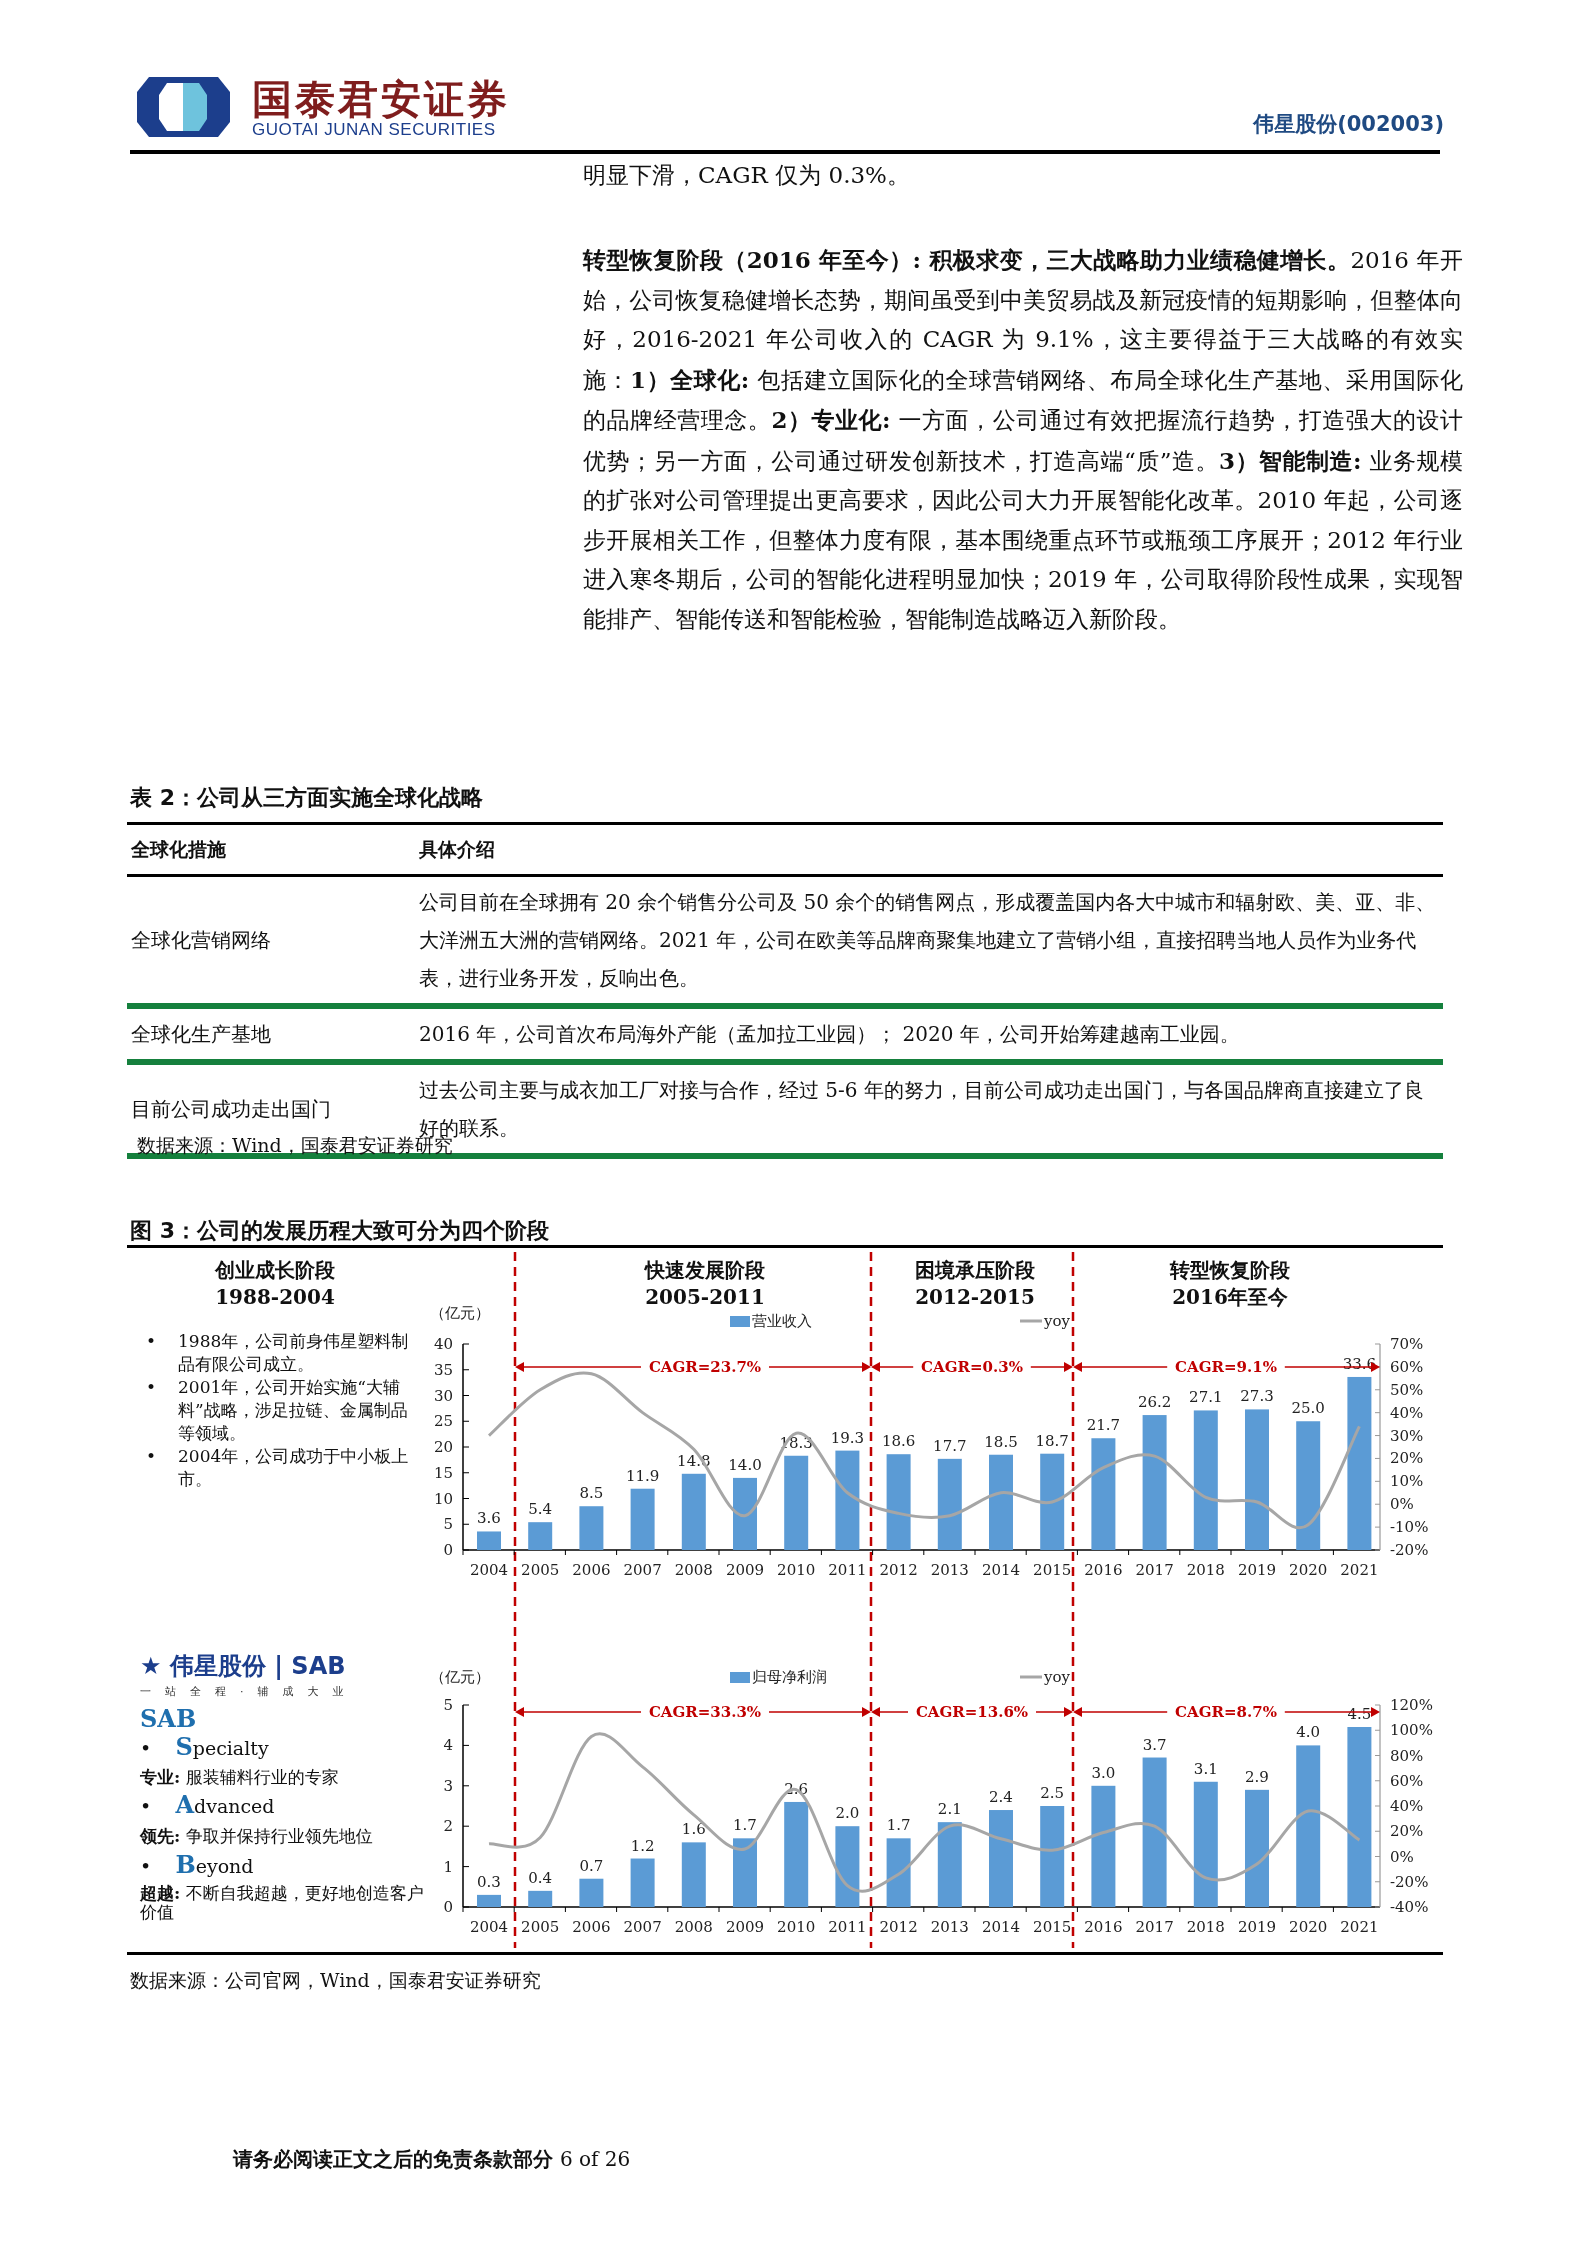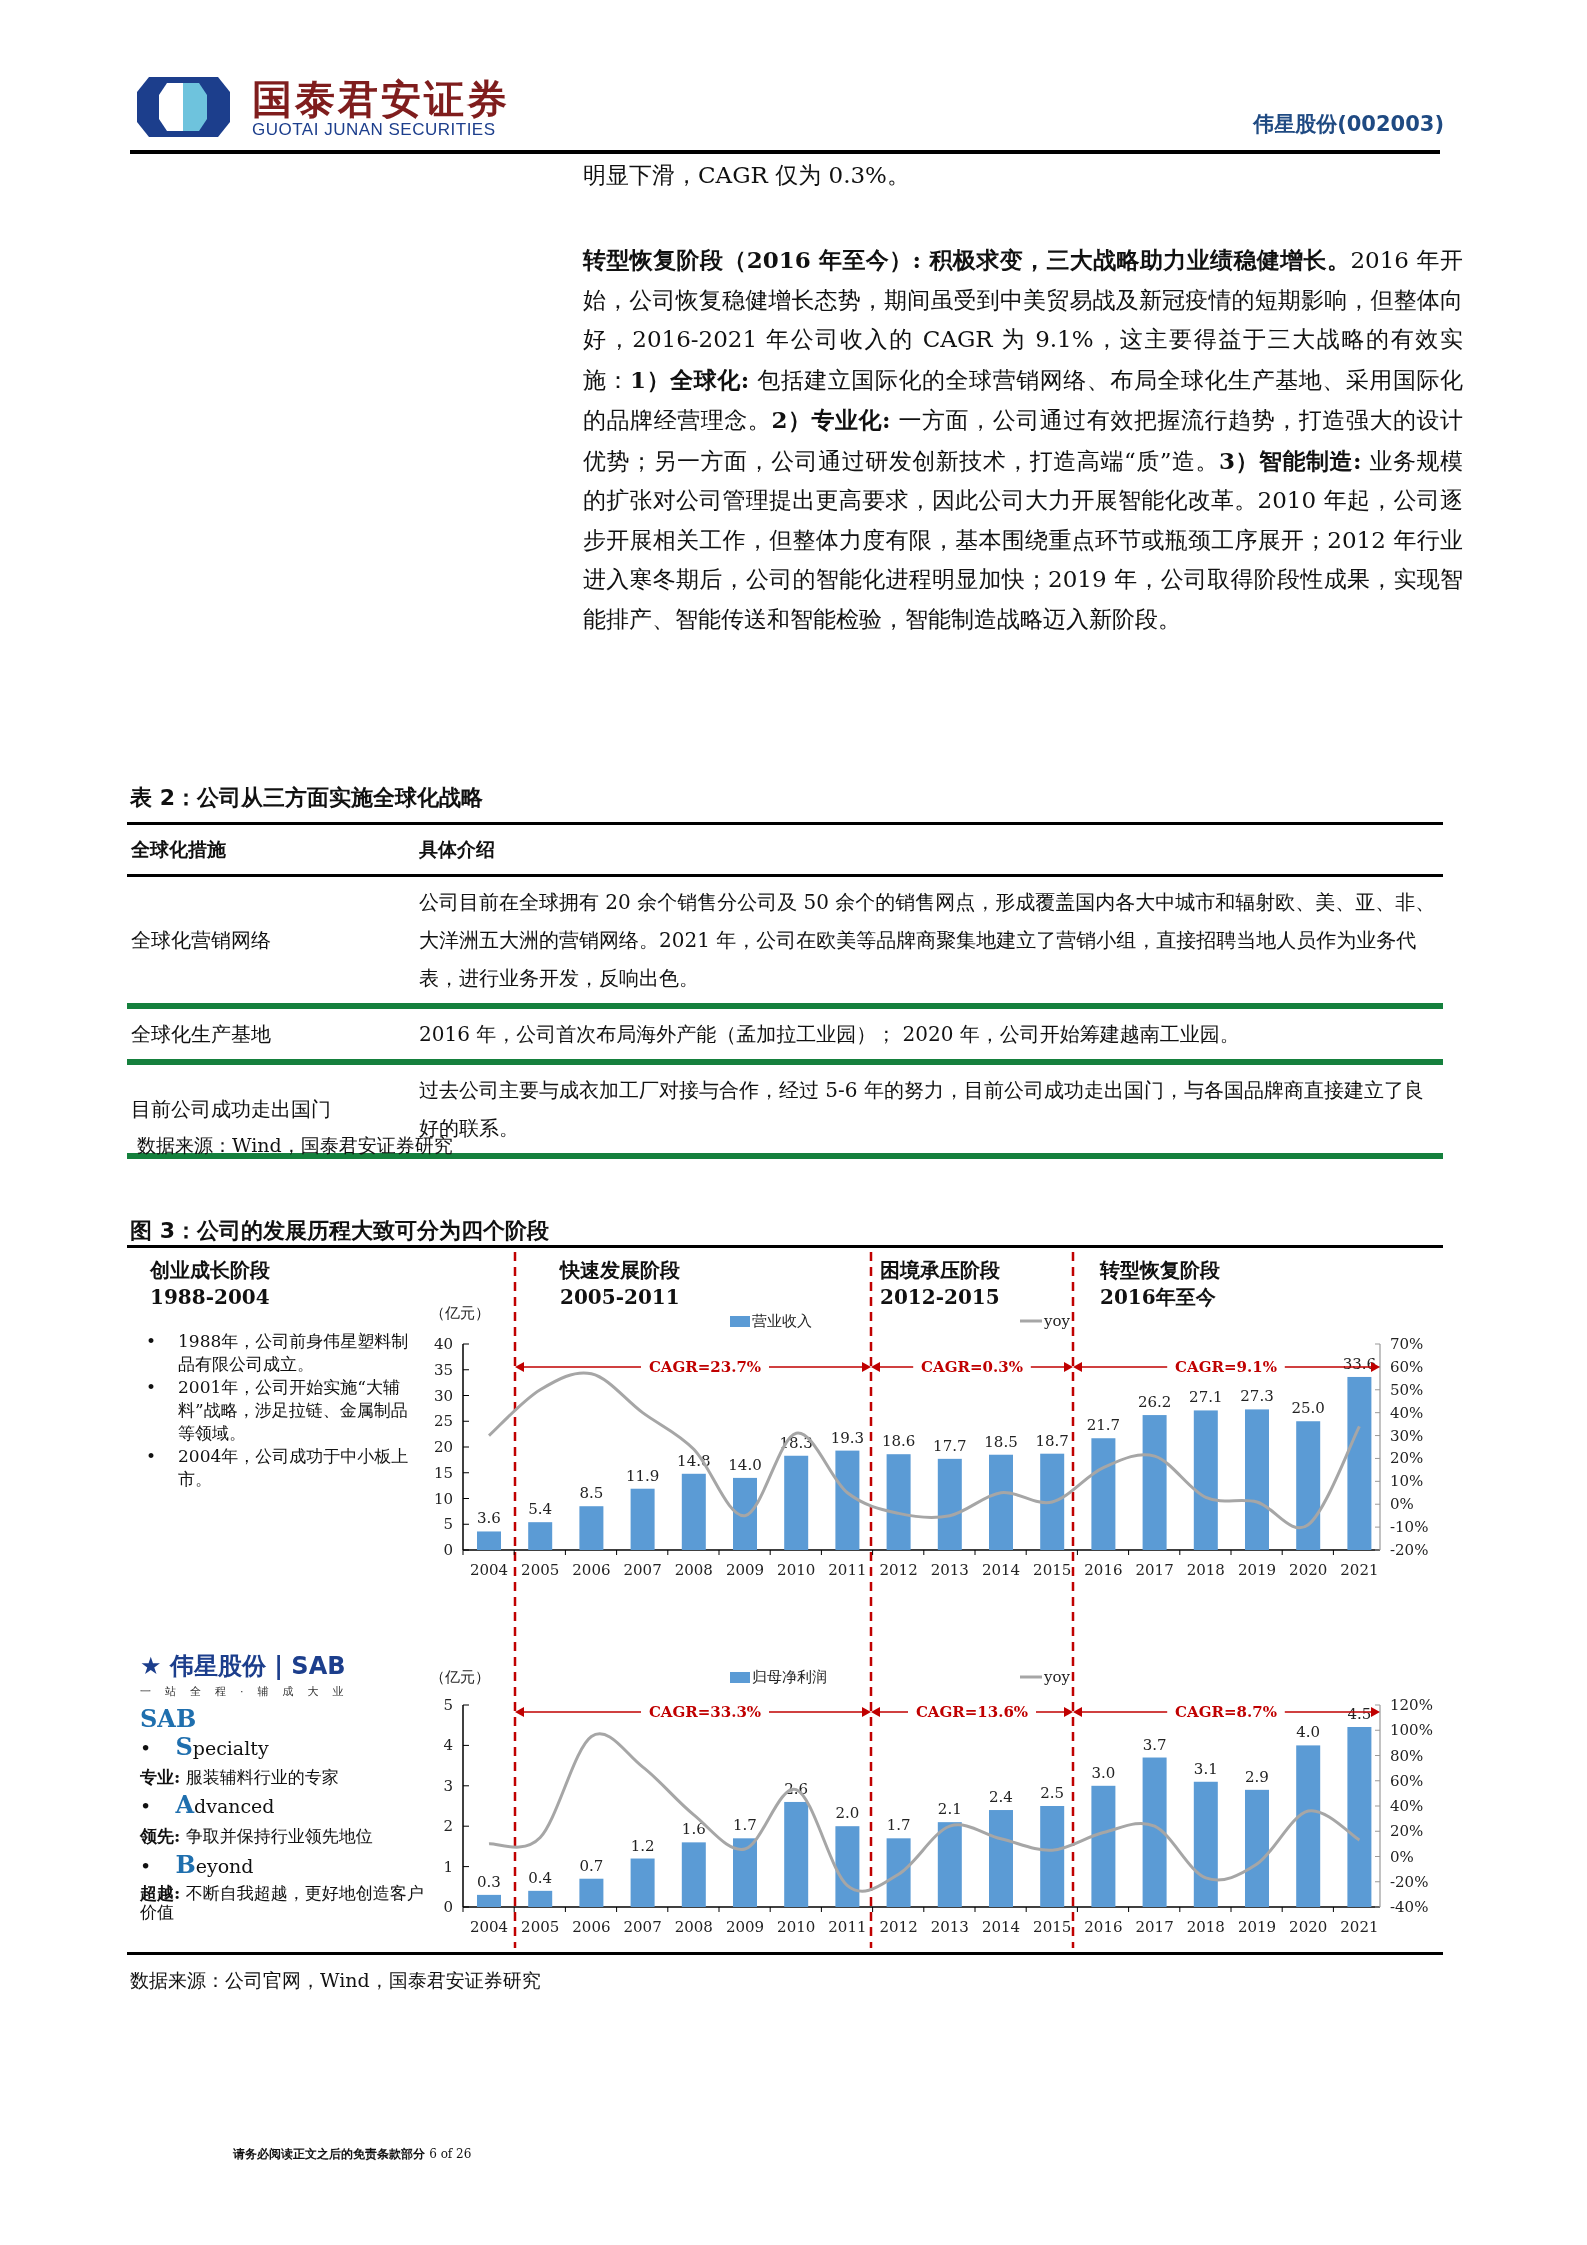--- a/index.html
+++ b/index.html
@@ -21,39 +21,39 @@
   table.gt{position:absolute;left:127px;top:822px;width:1316px;border-collapse:collapse;font-size:20px;}
   table.gt th,table.gt td{text-align:left;vertical-align:middle;padding:6px 4px;}
   table.gt th{font-family:"DejaVu Sans","Liberation Sans",sans-serif;font-weight:bold;font-size:19px;height:37px;border-top:3px solid #000;border-bottom:3px solid #000;}
   table.gt td{line-height:38px;border-bottom:6px solid #15803d;}
   table.gt td.c1{width:280px;}
   .src1{left:137px;top:1133px;font-size:19px;}
   
   .fig-title{left:130px;top:1216px;font-size:22px;font-weight:bold;font-family:"DejaVu Sans","Liberation Sans",sans-serif;}
   .fig-line-top{left:127px;top:1245px;width:1316px;height:3px;background:#000;}
   .fig-line-bot{left:127px;top:1952px;width:1316px;height:3px;background:#000;}
-  .stage{font-weight:bold;font-size:20px;line-height:27px;}
+  .stage{text-align:center;font-weight:bold;font-size:20px;line-height:27px;}
   .stage1{left:150px;top:1257px;width:250px;}
   .stage2{left:560px;top:1257px;width:290px;}
   .stage3{left:880px;top:1257px;width:190px;}
   .stage4{left:1100px;top:1257px;width:260px;}
   .left-notes{left:140px;top:1330px;width:280px;font-size:17px;line-height:23px;}
   .left-notes ul{margin:0;padding:0 0 0 20px;list-style:none;}
   .left-notes li{position:relative;padding-left:18px;}
   .left-notes li:before{content:"•";position:absolute;left:-14px;}
   .sab-brand{left:140px;top:1650px;}
   .sab-logo-cn{font-family:"DejaVu Sans","Liberation Sans",sans-serif;font-weight:bold;font-size:24px;color:#1c3e8c;}
   .sab-logo-sub{font-size:11px;letter-spacing:14px;color:#333;margin-top:2px;font-family:"DejaVu Sans","Liberation Sans",sans-serif;}
   .sab-title{left:140px;top:1704px;font-weight:bold;font-size:24px;color:#1f6fae;}
   .sab-item{left:140px;font-size:19px;}
   .sab-item .big{color:#1f6fae;font-weight:bold;font-size:24px;}
   .sab-desc{left:140px;font-size:17px;}
   .sab-desc b{font-weight:bold;}
   .src2{left:130px;top:1968px;font-size:19px;}
-  .footer{left:233px;top:2146px;font-size:12px;font-weight:bold;}
+  .footer{left:233px;top:2146px;font-size:20px;font-weight:bold;}
   .footer span.pg{font-weight:normal;}
   svg text{font-family:"DejaVu Serif","Liberation Serif",serif;}
 </style>
 </head>
 <body>
 
 <div class="abs logo-mark">
   <svg width="93" height="60" viewBox="0 0 93 60">
     <polygon points="12,0 81,0 93,15 93,45 81,60 12,60 0,45 0,15" fill="#1c3e8c"></polygon>
     <polygon points="30,6 46,6 46,54 30,54 22,42 22,18" fill="#fff"></polygon>

